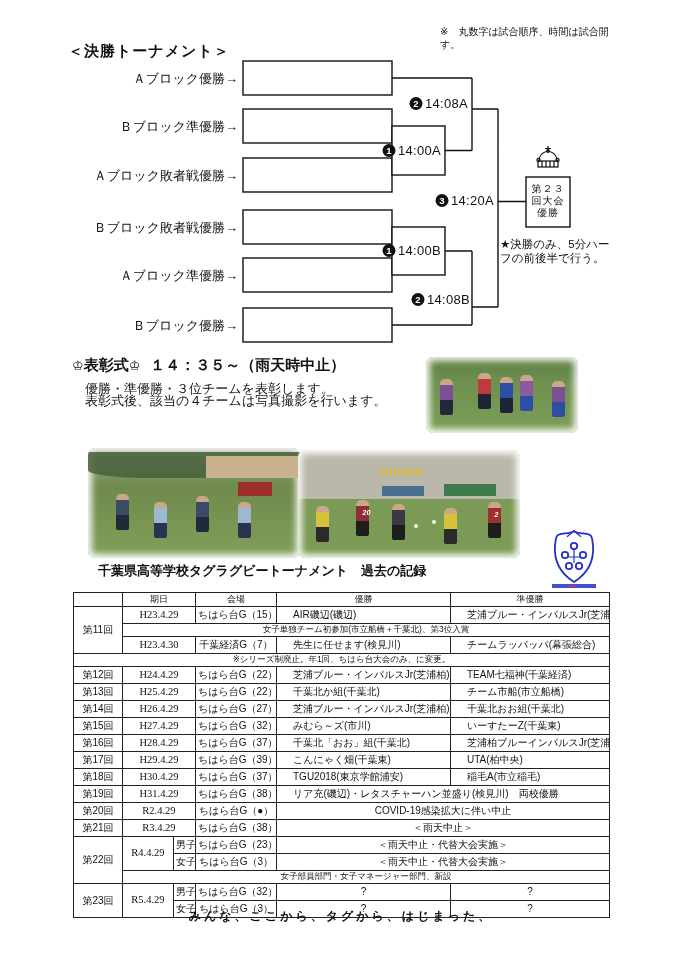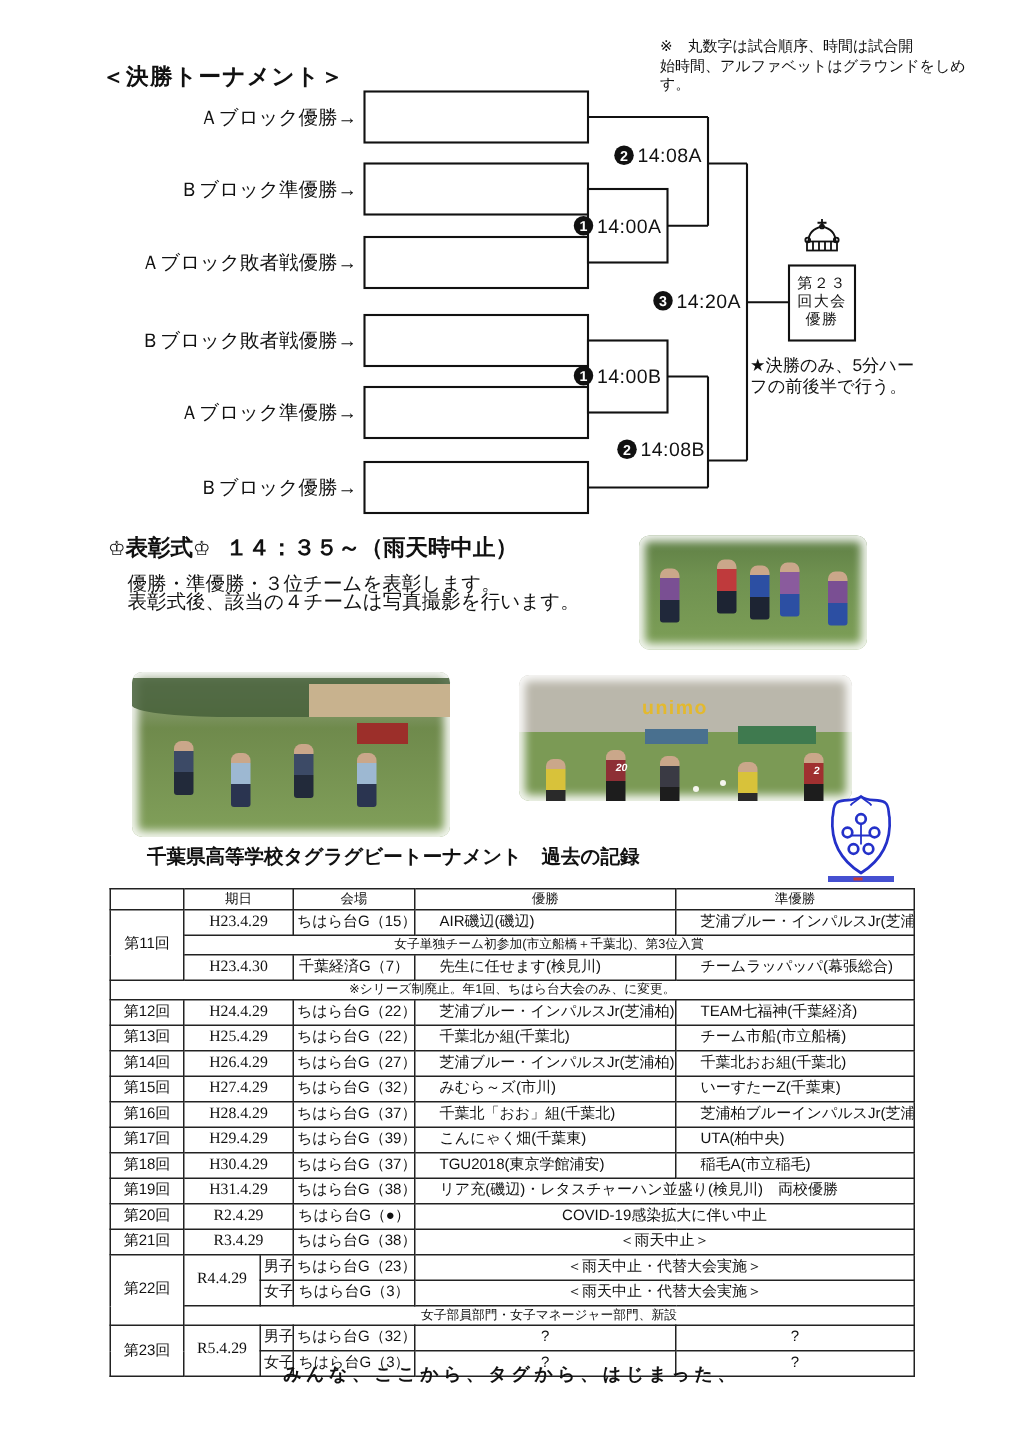--- a/index.html
+++ b/index.html
@@ -56,21 +56,20 @@
 </style>
 </head>
 <body>
 
 <div id="page">
 
   <div class="abs bracket-title">＜決勝トーナメント＞</div>
 
   <div class="abs bracket-note">
     <span>※　丸数字は試合順序、時間は試合開</span>
-    <span>始時間、アルファベットはグラウンドをしめ</span>
     <span>す。</span>
   </div>
 
   <svg class="abs bracket-svg" width="678" height="350" viewBox="0 0 678 350">
 
     <rect class="bx" x="243" y="61" width="149" height="34"></rect>
     <rect class="bx" x="243" y="109" width="149" height="34"></rect>
     <rect class="bx" x="243" y="158" width="149" height="34"></rect>
     <rect class="bx" x="243" y="210" width="149" height="34"></rect>
     <rect class="bx" x="243" y="258" width="149" height="34"></rect>
@@ -153,21 +152,21 @@
   <div class="photo" style="left:88px;top:448px;width:212px;height:110px;background:linear-gradient(180deg,#9aa88a 0%,#8fa07c 14%,#6f8a4c 34%,#81a05a 100%);">
     <b style="left:0;top:4px;width:212px;height:26px;background:#46603a;border-radius:0 0 40% 30%;opacity:.85;"></b>
     <b style="left:118px;top:8px;width:94px;height:22px;background:#c8b28e;"></b>
     <b style="left:150px;top:34px;width:34px;height:14px;background:#9c2f2a;"></b>
     <i class="pl" style="left:28px;top:46px;background:linear-gradient(180deg,#caa78a 0 18%,#3c4a66 18% 58%,#222a3a 58% 100%);"></i>
     <i class="pl" style="left:66px;top:54px;background:linear-gradient(180deg,#caa78a 0 18%,#9db8d2 18% 58%,#2a3450 58% 100%);"></i>
     <i class="pl" style="left:108px;top:48px;background:linear-gradient(180deg,#caa78a 0 18%,#3c4a66 18% 58%,#222a3a 58% 100%);"></i>
     <i class="pl" style="left:150px;top:54px;background:linear-gradient(180deg,#caa78a 0 18%,#9db8d2 18% 58%,#2a3450 58% 100%);"></i>
   </div>
 
-  <div class="photo" style="left:298px;top:450px;width:222px;height:84px;background:linear-gradient(180deg,#bab7ab 0% 45%,#7b9a55 45% 100%);margin-left:48px;">
+  <div class="photo" style="left:298px;top:450px;width:222px;height:108px;background:linear-gradient(180deg,#bab7ab 0% 45%,#7b9a55 45% 100%);">
     <span class="unimo" style="left:82px;top:14px;">unimo</span>
     <b style="left:146px;top:34px;width:52px;height:12px;background:#3f7a4f;"></b>
     <b style="left:84px;top:36px;width:42px;height:10px;background:#49708f;"></b>
     <b class="dot" style="left:98px;top:70px;"></b>
     <b class="dot" style="left:116px;top:74px;"></b>
     <b class="dot" style="left:134px;top:70px;"></b>
     <i class="pl" style="left:18px;top:56px;background:linear-gradient(180deg,#caa78a 0 18%,#d8c23a 18% 58%,#2a2a2a 58% 100%);"></i>
     <i class="pl" style="left:58px;top:50px;background:linear-gradient(180deg,#caa78a 0 18%,#8e2f35 18% 58%,#1d1d1d 58% 100%);">
         <span>20</span>
       </i>

